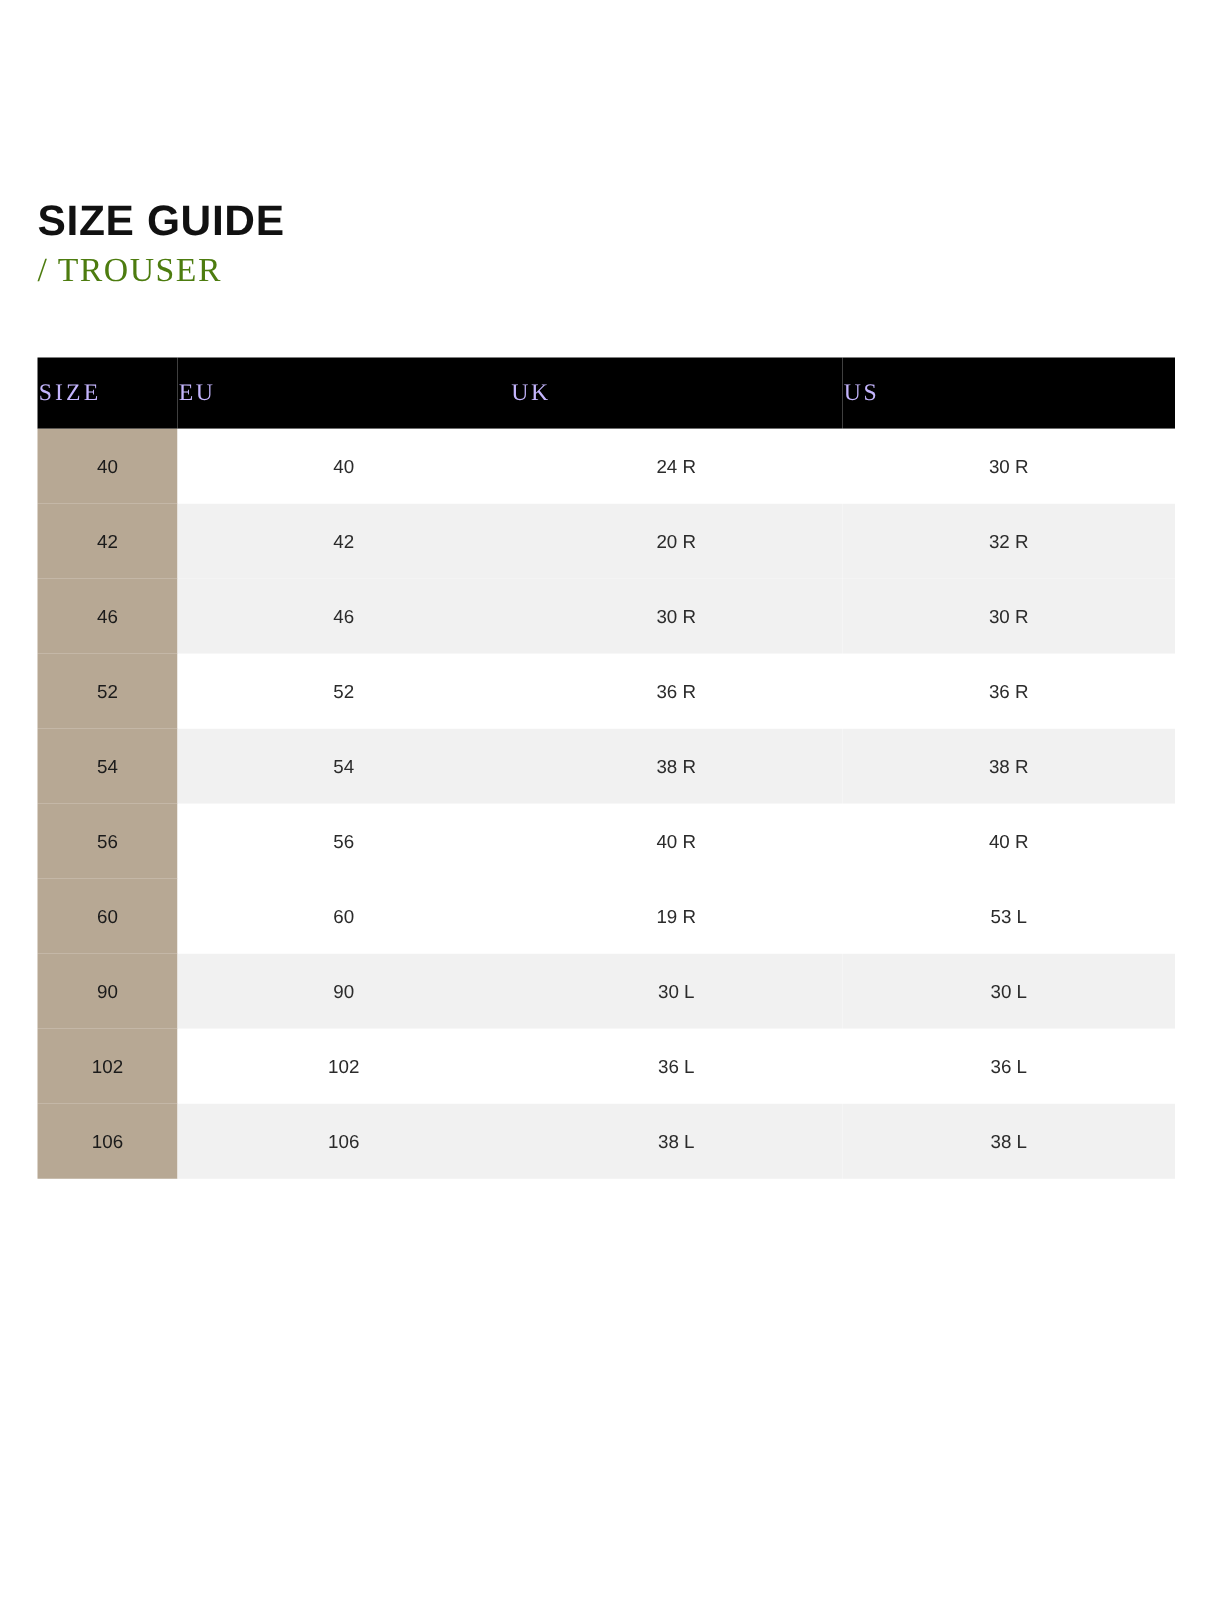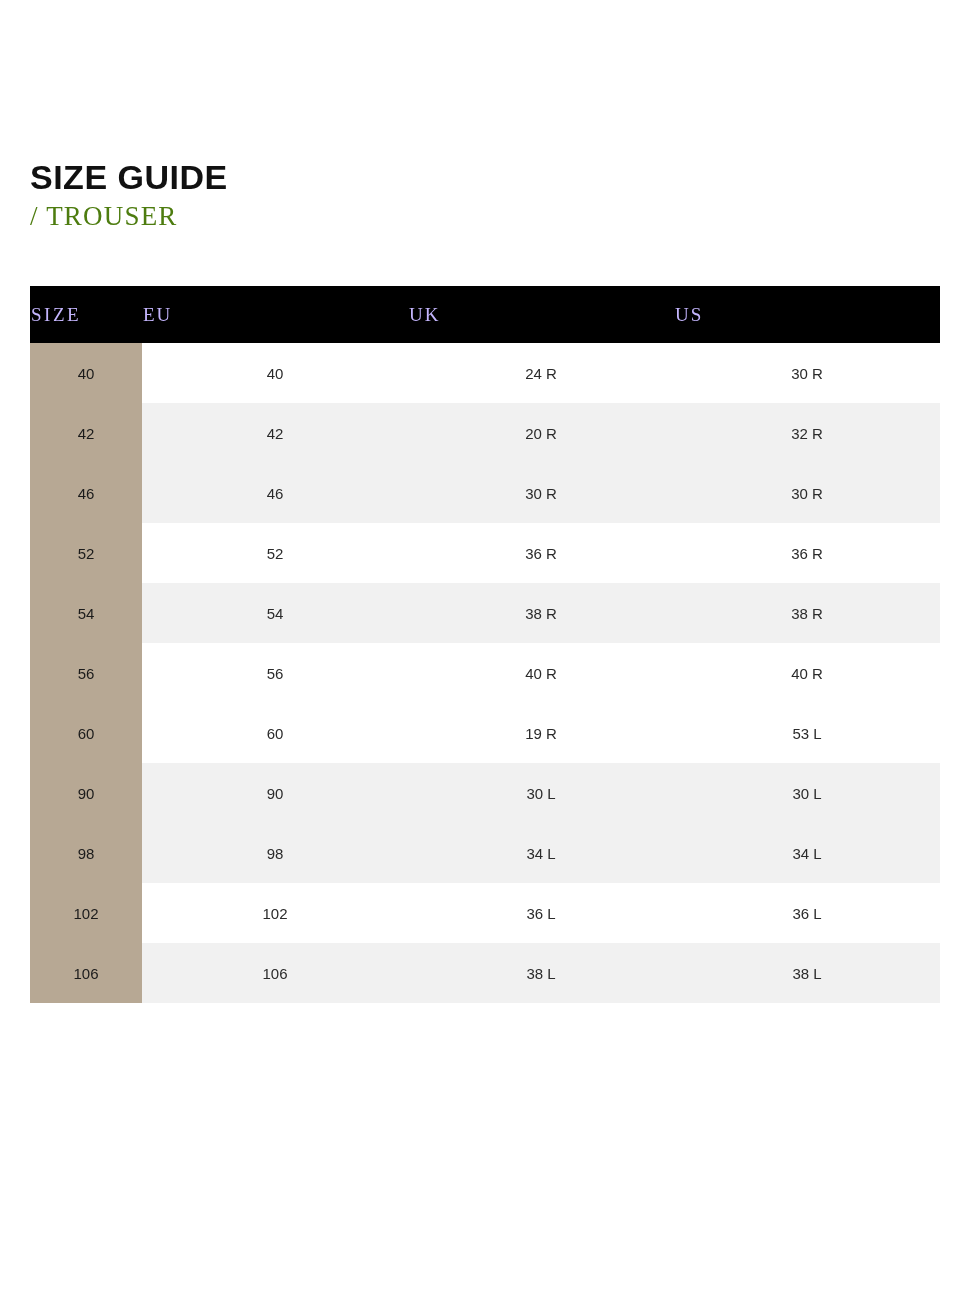--- a/index.html
+++ b/index.html
@@ -145,26 +145,20 @@
         <td>60</td>
         <td>19 R</td>
         <td>53 L</td>
       </tr>
       <tr class="even">
         <td class="size-cell">90</td>
         <td>90</td>
         <td>30 L</td>
         <td>30 L</td>
       </tr>
-      <tr class="even">
-        <td class="size-cell">98</td>
-        <td>98</td>
-        <td>34 L</td>
-        <td>34 L</td>
-      </tr>
       <tr class="odd">
         <td class="size-cell">102</td>
         <td>102</td>
         <td>36 L</td>
         <td>36 L</td>
       </tr>
       <tr class="even">
         <td class="size-cell">106</td>
         <td>106</td>
         <td>38 L</td>

